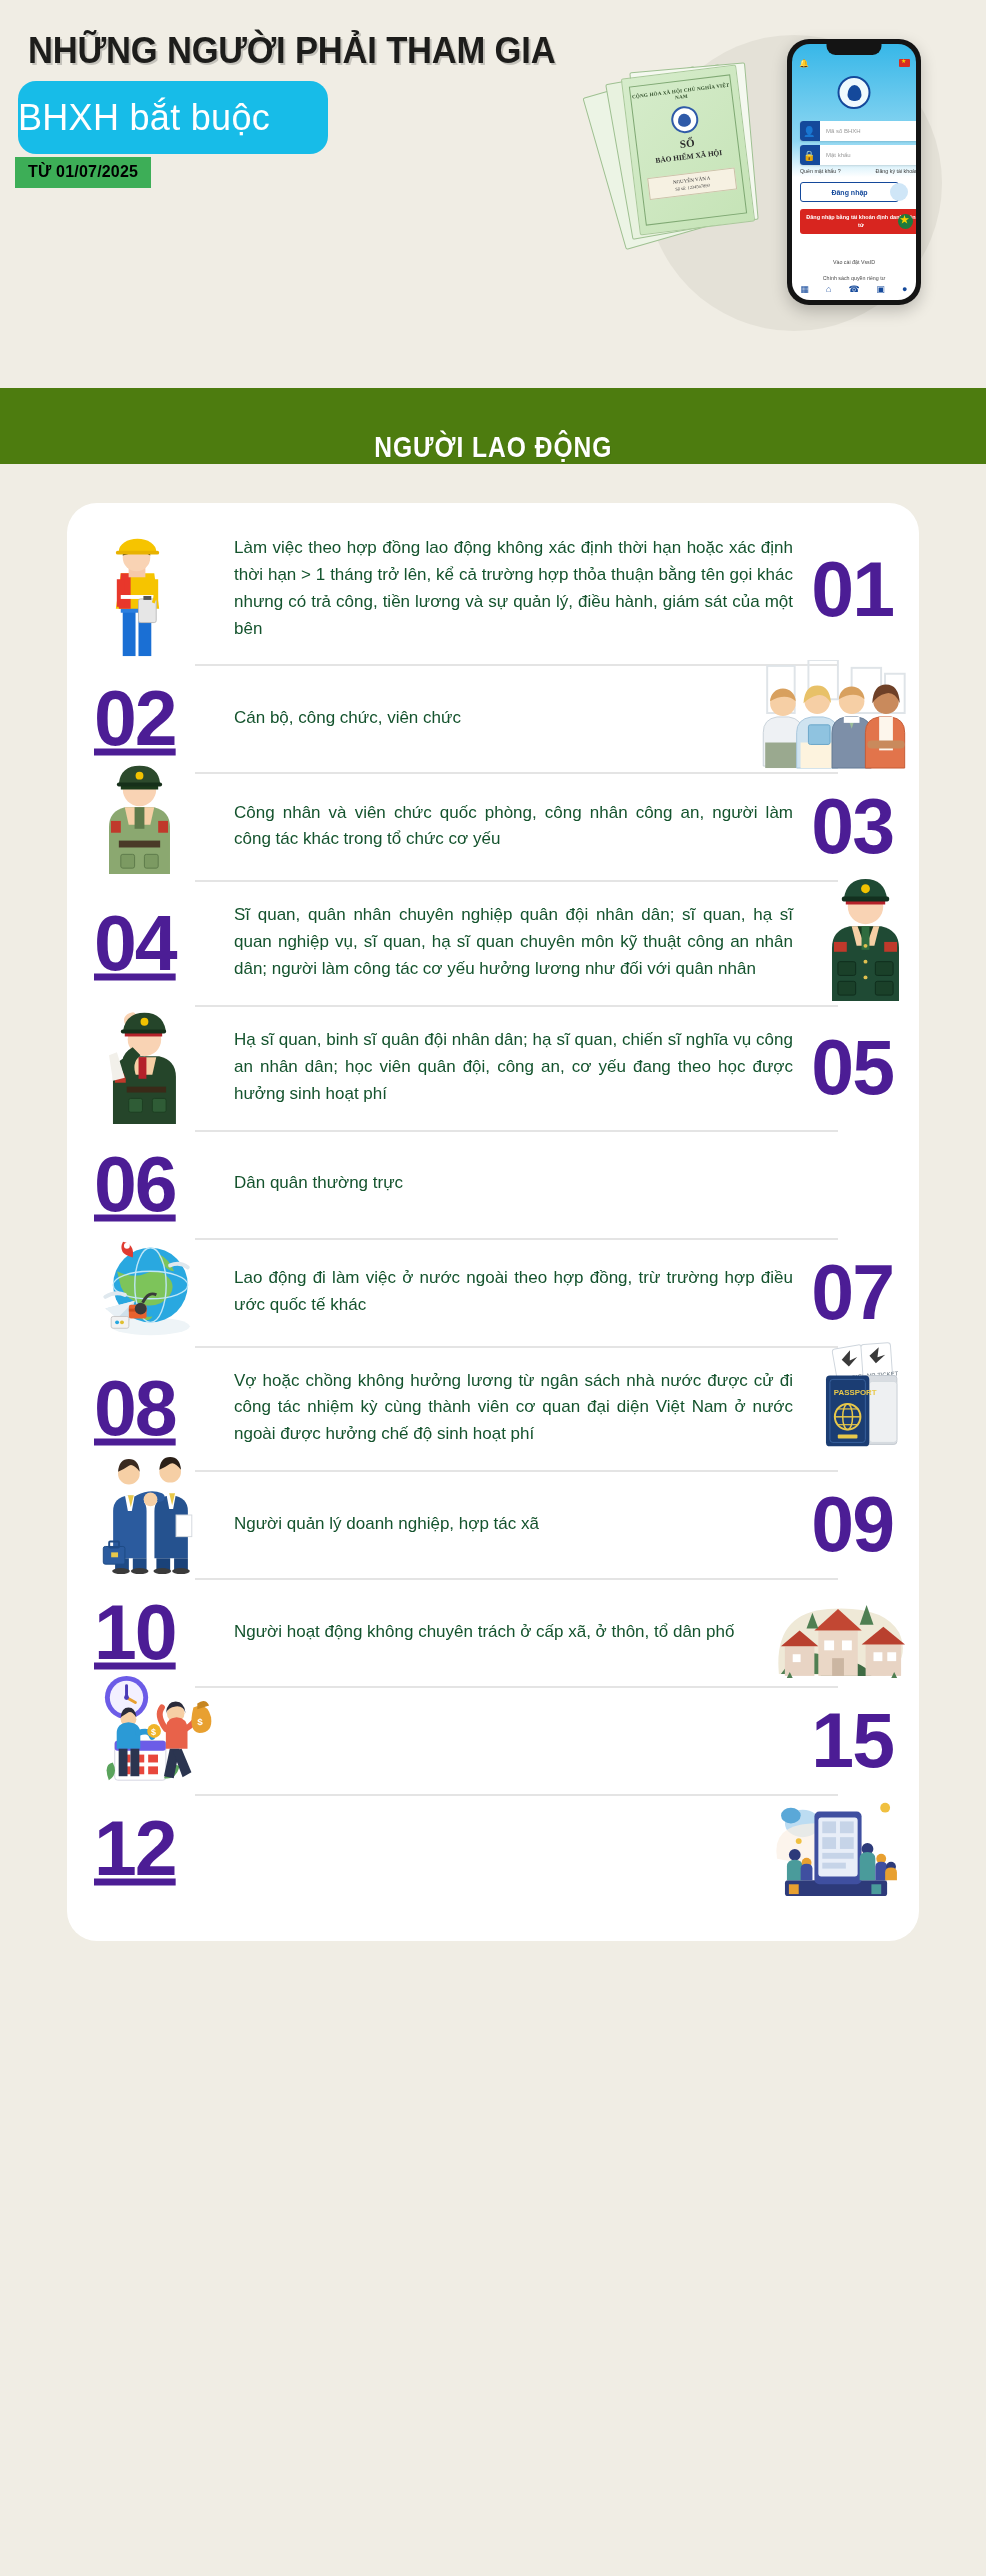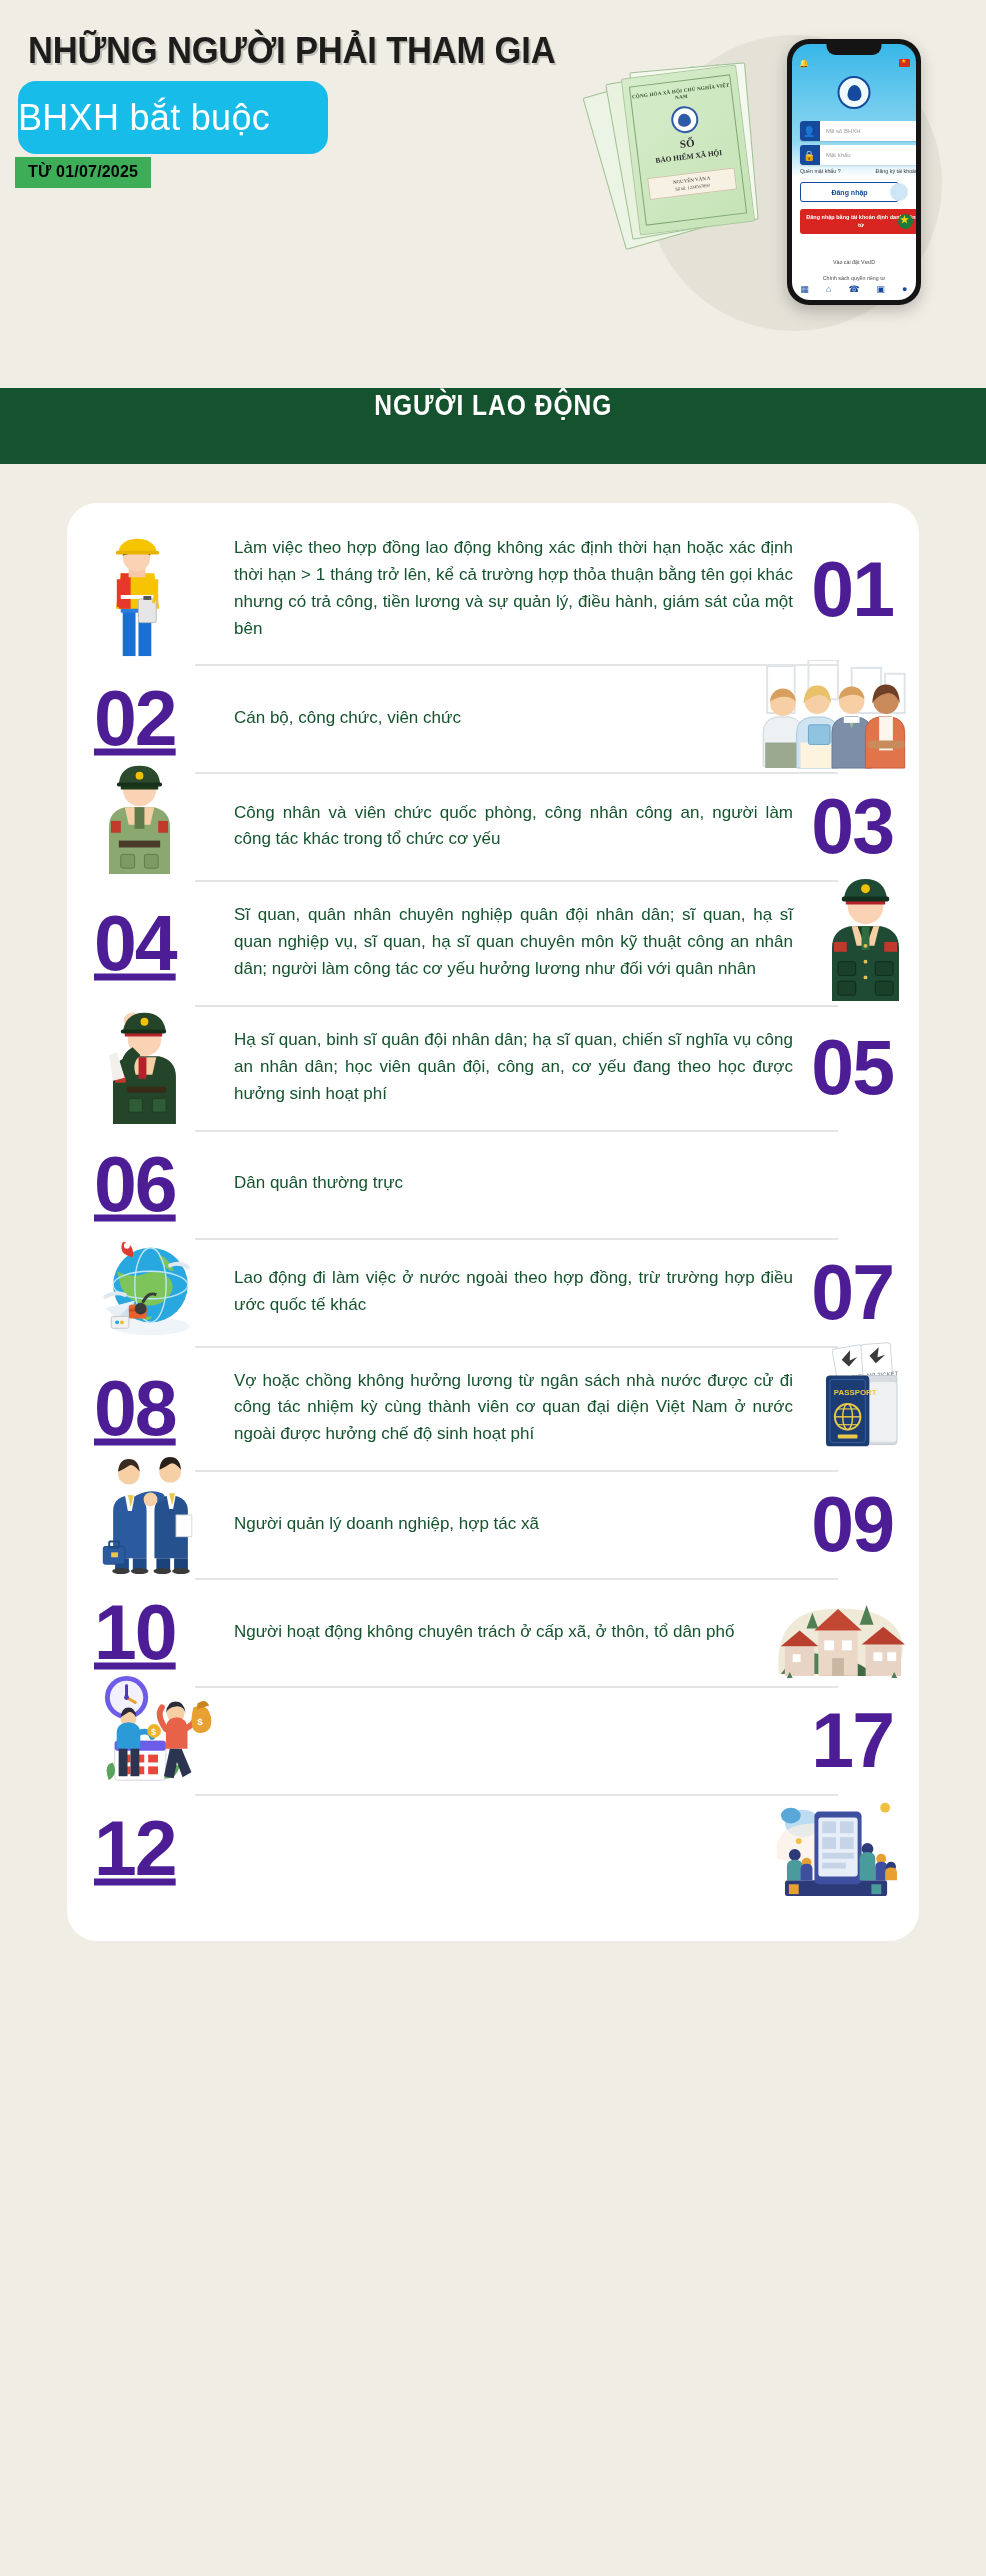--- a/index.html
+++ b/index.html
@@ -164,23 +164,23 @@
   .ph-star{position:absolute;right:5px;top:5px;width:15px;height:15px;border-radius:50%;background:#1d7a3d;}
   .ph-star:after{content:"★";position:absolute;left:2px;top:-1px;color:#f7d100;font-size:10px;}
   .ph-setting{position:absolute;top:215px;width:100%;text-align:center;font-size:5.3px;color:#4a4a4a;}
   .ph-policy{position:absolute;top:231px;width:100%;text-align:center;font-size:5.3px;color:#4a4a4a;}
   .ph-tabs{position:absolute;bottom:6px;left:0;width:100%;display:flex;justify-content:space-around;align-items:center;color:#14499b;font-size:9px;}
 
   
   .banner {
     width: 986px;
     height: 76px;
-    background: #14532d;
+    background: #4d7c0f;
     display: flex;
-    align-items: flex-start;
+    align-items: flex-end;
     justify-content: center;
   }
   .banner-text {
     color: #ffffff;
     font-size: 30px;
     font-weight: 800;
     letter-spacing: 1.2px;
     transform: scaleX(0.82);
     text-shadow: 1px 1px 0 rgba(0,0,0,.08);
   }
@@ -586,21 +586,21 @@
           <path d="M88 36 l7 -20 l7 20z" fill="#4f7f52"></path>
           <path d="M34 40 l6 -16 l6 16z" fill="#4f7f52"></path>
           <path d="M14 90 l3 -6 l3 6z" fill="#4f7f52"></path>
           <path d="M120 90 l3 -6 l3 6z" fill="#4f7f52"></path>
         </svg>
       </span>
       <div class="row-text short">Người hoạt động không chuyên trách ở cấp xã, ở thôn, tổ dân phố</div>
     </div>
 
     <div class="row">
-      <span class="rownum right">17</span>
+      <span class="rownum right">15</span>
       <span class="art left">
         <svg width="118" height="118" viewBox="0 0 120 120">
 
           <circle cx="28" cy="26" r="22" fill="#6c5ce7"></circle>
           <circle cx="28" cy="26" r="17" fill="#f3f0ff"></circle>
           <line x1="28" y1="26" x2="28" y2="14" stroke="#4a3ab8" stroke-width="3" stroke-linecap="round"></line>
           <line x1="28" y1="26" x2="37" y2="31" stroke="#e8a030" stroke-width="3" stroke-linecap="round"></line>
           <circle cx="28" cy="26" r="2.5" fill="#4a3ab8"></circle>
 
           <rect x="16" y="70" width="52" height="40" rx="3" fill="#ffffff" stroke="#d4d4e0"></rect>

